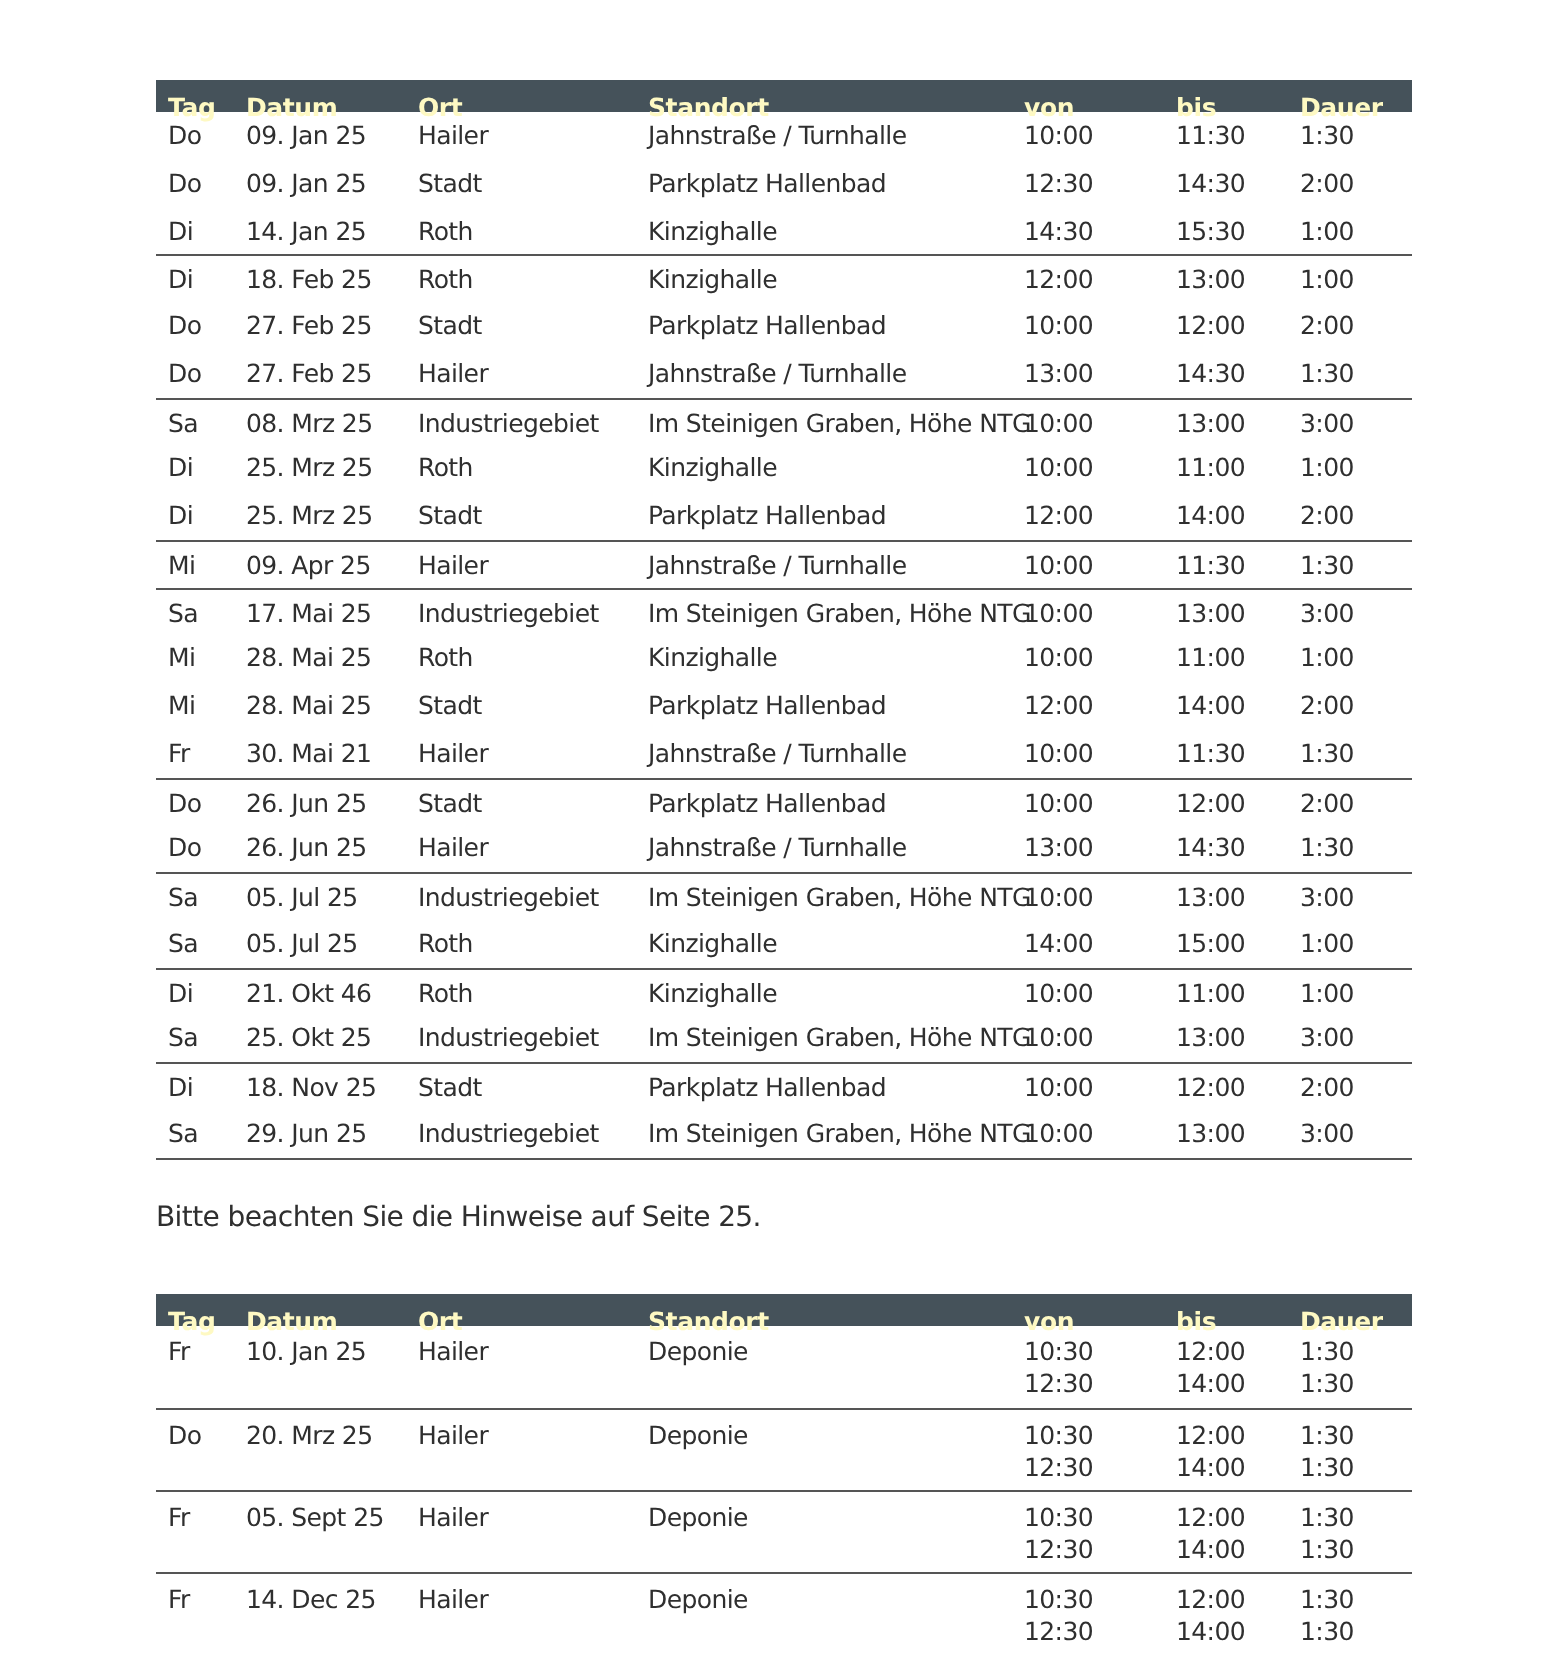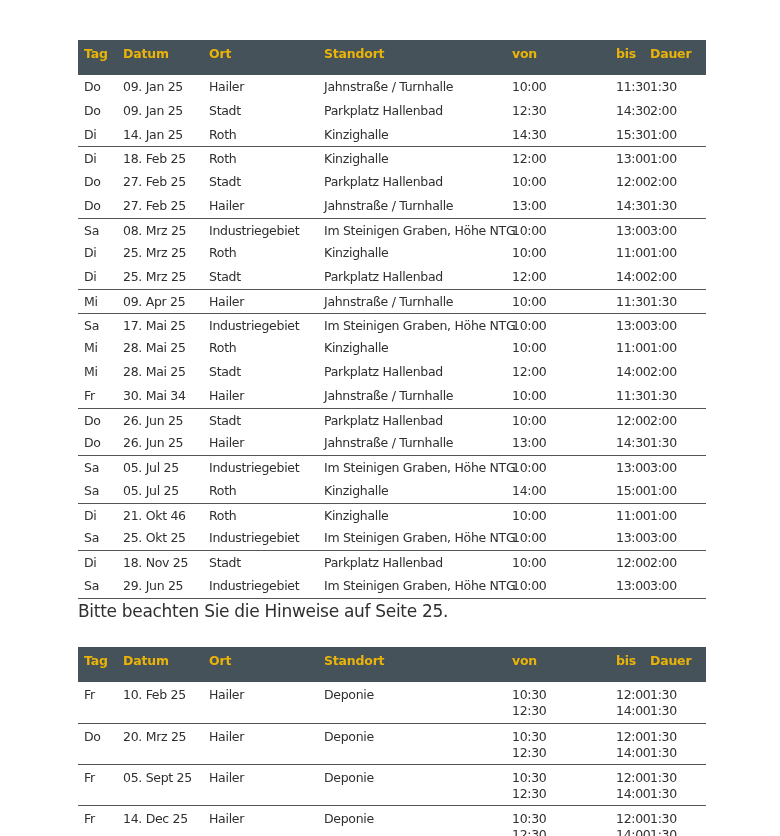--- a/index.html
+++ b/index.html
@@ -1,35 +1,35 @@
 <!DOCTYPE html>
 <html><head>
   <meta charset="utf-8">
   <style>
     html, body { margin: 0; padding: 0; background: #ffffff; }
     body { width: 780px; height: 836px; position: relative; overflow: hidden;
            font-family: "DejaVu Sans", "Liberation Sans", sans-serif; color: #2f2f2f; }
     .tbl { position: absolute; left: 78px; width: 628px; }
     .tbl1 { top: 40px; }
     .tbl2 { top: 647px; }
-    .hdr { height: 35px; background: #45525a; color: #eab308; font-weight: bold;
+    .hdr { height: 16px; background: #45525a; color: #fef9c3; font-weight: bold;
            font-size: 12.5px; position: relative; }
     .hdr span { position: absolute; top: 6px; letter-spacing: -0.2px; }
     .row { position: relative; height: 23.75px; font-size: 12.5px; letter-spacing: -0.3px; }
     .row span { position: absolute; top: 4px; white-space: nowrap; }
     .row.sep { border-top: 1.5px solid #555; box-sizing: border-box; }
     .bottom { border-bottom: 1.5px solid #555; }
     .c-tag { left: 6px; }
     .c-datum { left: 45px; }
     .c-ort { left: 131px; }
     .c-standort { left: 246px; }
     .c-von { left: 434px; }
-    .c-bis { left: 538px; }
+    .c-bis { left: 510px; }
     .c-dauer { left: 572px; }
-    .note { position: absolute; left: 78px; top: 601px; font-size: 17px; letter-spacing: -0.3px; }
+    .note { position: absolute; left: 78px; top: 601px; font-size: 14px; letter-spacing: -0.3px; }
     .row2 { position: relative; height: 41px; font-size: 12.5px; letter-spacing: -0.3px; }
     .row2.sep { border-top: 1.5px solid #555; box-sizing: border-box; }
     .row2 span { position: absolute; top: 5px; white-space: nowrap; }
     .row2 .multi { line-height: 15.5px; }
   </style>
 </head>
 <body>
 
 <div class="tbl tbl1">
   <div class="hdr">
@@ -154,21 +154,21 @@
         <span class="c-tag">Mi</span>
         <span class="c-datum">28. Mai 25</span>
         <span class="c-ort">Stadt</span>
         <span class="c-standort">Parkplatz Hallenbad</span>
         <span class="c-von">12:00</span>
         <span class="c-bis">14:00</span>
         <span class="c-dauer">2:00</span>
       </div>
       <div class="row">
         <span class="c-tag">Fr</span>
-        <span class="c-datum">30. Mai 34</span>
+        <span class="c-datum">30. Mai 21</span>
         <span class="c-ort">Hailer</span>
         <span class="c-standort">Jahnstraße / Turnhalle</span>
         <span class="c-von">10:00</span>
         <span class="c-bis">11:30</span>
         <span class="c-dauer">1:30</span>
       </div>
       <div class="row sep">
         <span class="c-tag">Do</span>
         <span class="c-datum">26. Jun 25</span>
         <span class="c-ort">Stadt</span>
@@ -251,21 +251,21 @@
     <span class="c-datum">Datum</span>
     <span class="c-ort">Ort</span>
     <span class="c-standort">Standort</span>
     <span class="c-von">von</span>
     <span class="c-bis">bis</span>
     <span class="c-dauer">Dauer</span>
   </div>
   <div id="t2body">
       <div class="row2">
         <span class="c-tag">Fr</span>
-        <span class="c-datum">10. Feb 25</span>
+        <span class="c-datum">10. Jan 25</span>
         <span class="c-ort">Hailer</span>
         <span class="c-standort">Deponie</span>
         <span class="c-von multi">
           <div>10:30</div>
           <div>12:30</div>
         </span>
         <span class="c-bis multi">
           <div>12:00</div>
           <div>14:00</div>
         </span>

